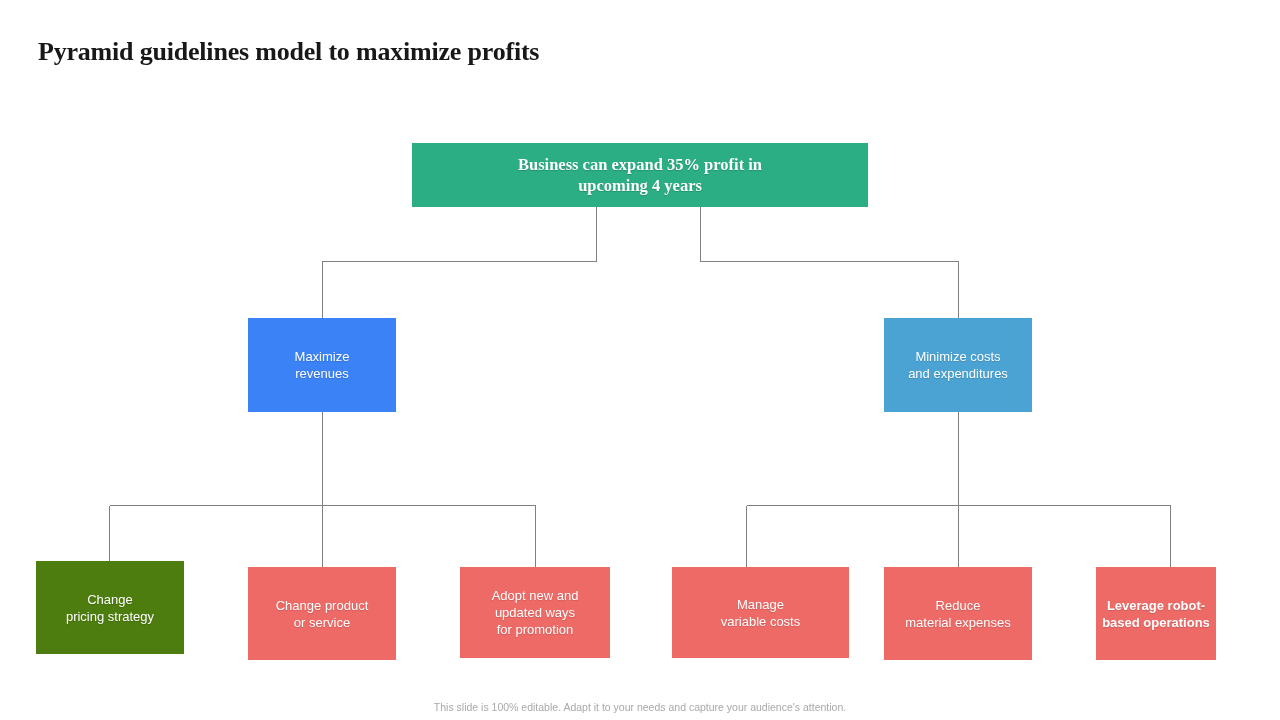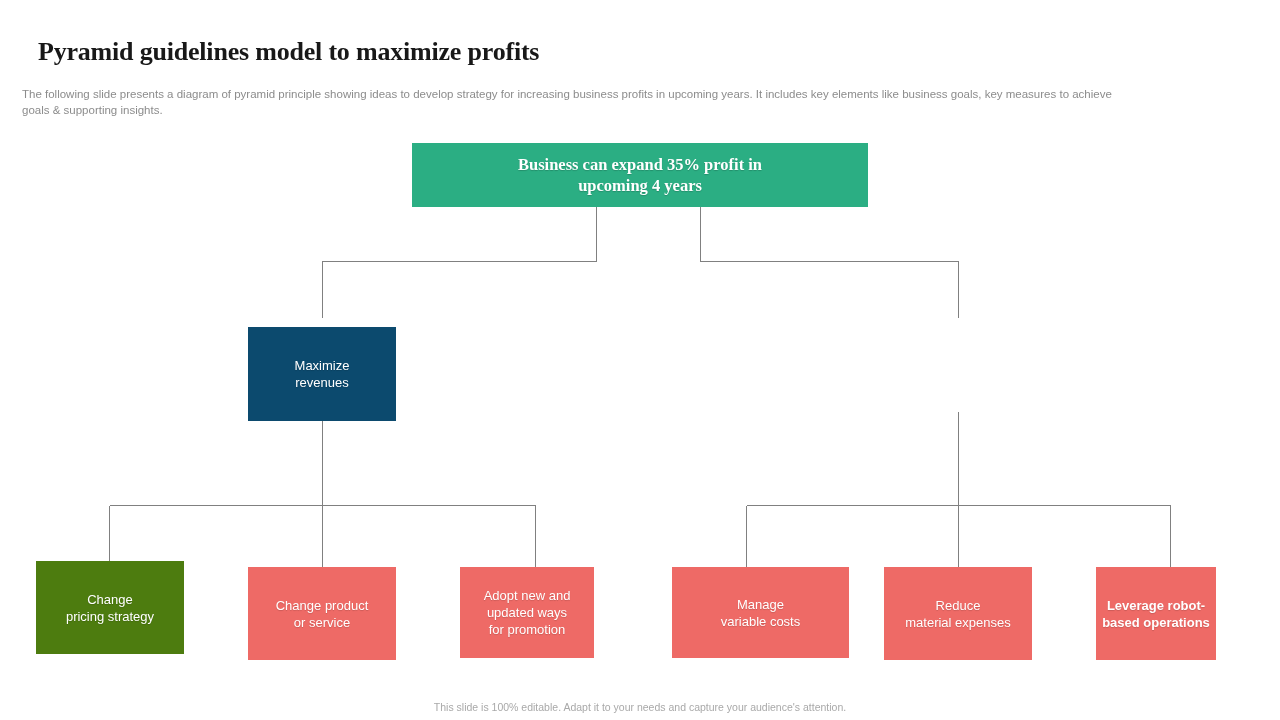--- a/index.html
+++ b/index.html
@@ -96,21 +96,20 @@
     text-shadow: 0 1px 1px rgba(0,0,0,0.15);
   }
 </style>
 </head>
 <body>
 
 <div id="slide">
 
   <div id="page-title">Pyramid guidelines model to maximize profits</div>
 
-  <div id="page-subtitle">The following slide presents a diagram of pyramid principle showing ideas to develop strategy for increasing business profits in upcoming years. It includes key elements like business goals, key measures to achieve goals &amp; supporting insights.</div>
 
   <svg id="connectors" viewBox="0 0 1280 720" width="1280" height="720" xmlns="http://www.w3.org/2000/svg">
     <g stroke="#808080" stroke-width="1.1" fill="none" shape-rendering="crispEdges">
 
       <path d="M596.5 207 L596.5 261.5 L322.5 261.5 L322.5 318"></path>
 
       <path d="M700.5 207 L700.5 261.5 L958.5 261.5 L958.5 318"></path>
 
       <path d="M322.5 412 L322.5 505.5"></path>
       <path d="M109.5 505.5 L535.5 505.5"></path>
@@ -124,37 +123,41 @@
       <path d="M958.5 505.5 L958.5 567"></path>
       <path d="M1170.5 505.5 L1170.5 567"></path>
     </g>
   </svg>
 
   <div class="node node-root" style="left:412px; top:143px; width:456px; height:64px; background:#2BAE83;">
     <span class="node-label">Business can expand 35% profit in
 upcoming 4 years</span>
   </div>
 
-  <div class="node node-mid" style="left:248px; top:327px; width:148px; height:94px; background:#0c4a6e;">
+  <div class="node node-mid" style="left:248px; top:318px; width:148px; height:94px; background:#3b82f6;">
     <span class="node-label">Maximize
 revenues</span>
   </div>
 
+  <div class="node node-mid" style="left:884px; top:318px; width:148px; height:94px; background:#4BA3D3;">
+    <span class="node-label">Minimize costs
+and expenditures</span>
+  </div>
 
   <div class="node node-leaf" style="left:36px; top:561px; width:148px; height:93px; background:#4d7c0f;">
     <span class="node-label">Change
 pricing strategy</span>
   </div>
 
   <div class="node node-leaf" style="left:248px; top:567px; width:148px; height:93px; background:#EE6A66;">
     <span class="node-label">Change product
 or service</span>
   </div>
 
-  <div class="node node-leaf" style="left:460px; top:567px; width:134px; height:91px; background:#EE6A66;">
+  <div class="node node-leaf" style="left:460px; top:567px; width:150px; height:91px; background:#EE6A66;">
     <span class="node-label">Adopt new and
 updated ways
 for promotion</span>
   </div>
 
   <div class="node node-leaf" style="left:672px; top:567px; width:177px; height:91px; background:#EE6A66;">
     <span class="node-label">Manage
 variable costs</span>
   </div>
 

